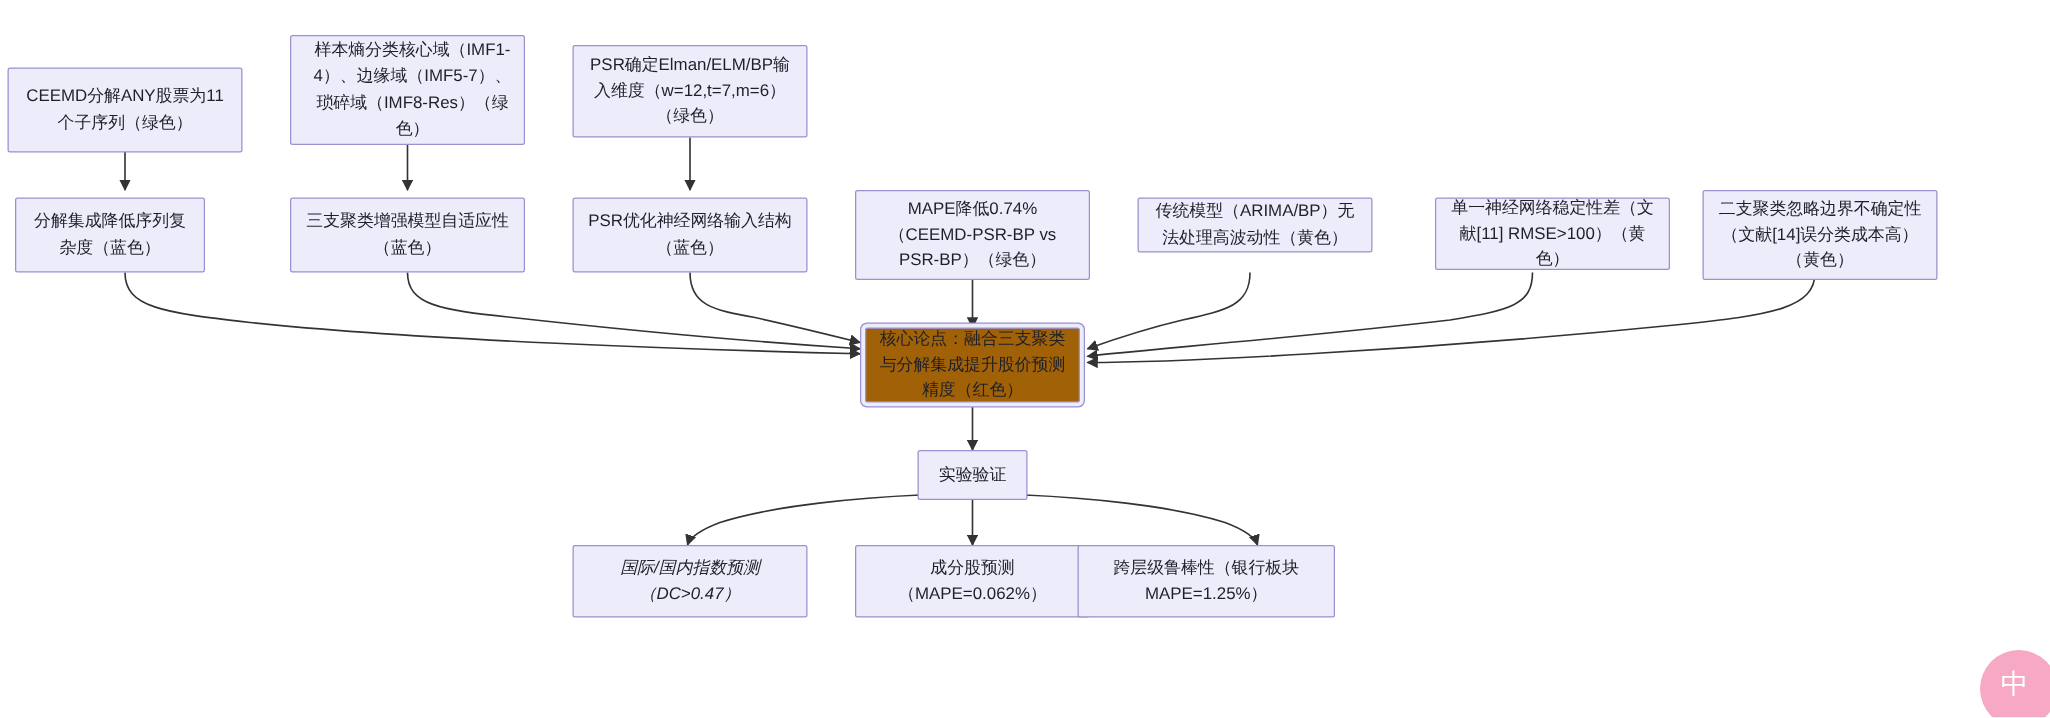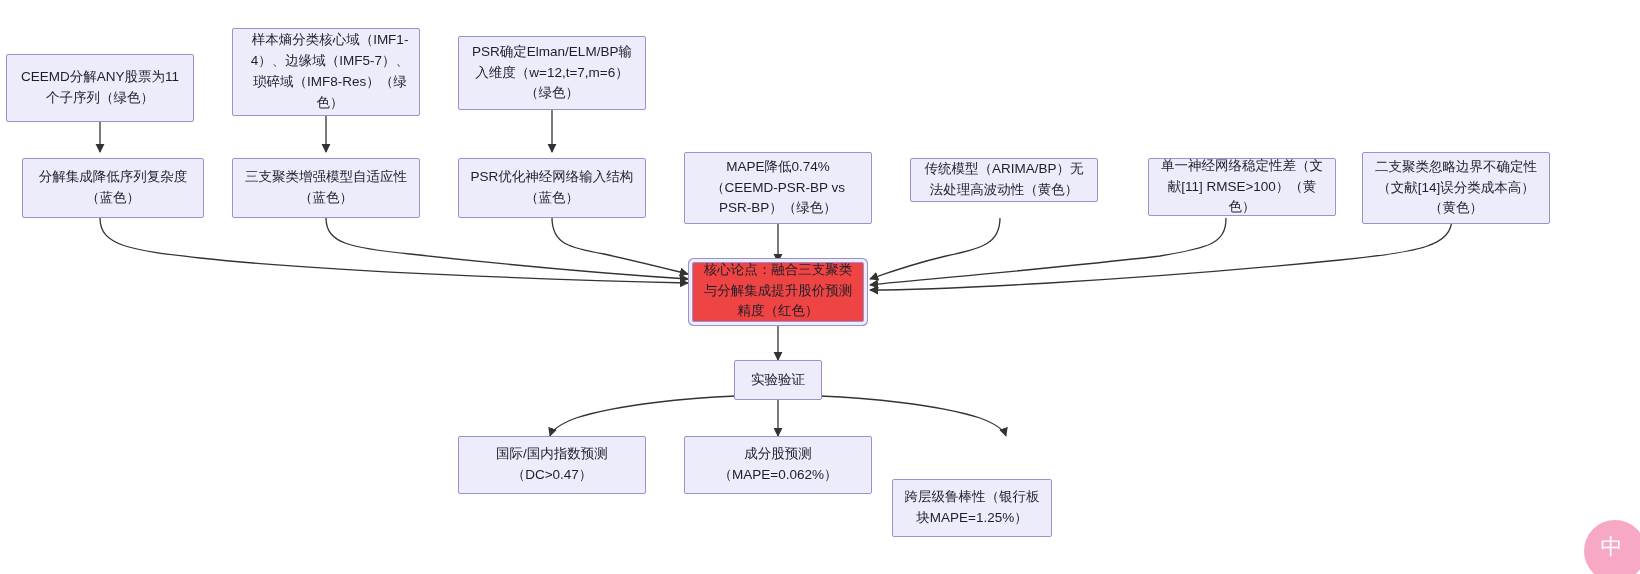--- a/index.html
+++ b/index.html
@@ -43,22 +43,21 @@
     z-index: 2;
   }
   .node .label {
     display: block;
     width: 100%;
     white-space: pre-line;
   }
   .node.core {
     border: 1px solid #9B90D0;
     box-shadow: 0 0 0 3px #ECECFB, 0 0 0 4px #9B90D0;
-    background: #ef4444;
-    font-family: Liberation Mono, monospace;
+    background: #a16207;
   }
   .watermark {
     position: absolute;
     right: -6px;
     bottom: -8px;
     width: 62px;
     height: 62px;
     border-radius: 50%;
     background: #F7A8C4;
     z-index: 3;
@@ -115,21 +114,21 @@
   </div>
 
   <div class="node" style="left:232px; top:28px; width:188px; height:88px;padding-left:16px;">
     <span class="label">样本熵分类核心域（IMF1-4）、边缘域（IMF5-7）、琐碎域（IMF8-Res）（绿色）</span>
   </div>
 
   <div class="node" style="left:458px; top:36px; width:188px; height:74px;">
     <span class="label">PSR确定Elman/ELM/BP输入维度（w=12,t=7,m=6）（绿色）</span>
   </div>
 
-  <div class="node" style="left:22px; top:158px; width:182px; height:60px;">
+  <div class="node" style="left:12px; top:158px; width:152px; height:60px;">
     <span class="label">分解集成降低序列复杂度（蓝色）</span>
   </div>
 
   <div class="node" style="left:232px; top:158px; width:188px; height:60px;">
     <span class="label">三支聚类增强模型自适应性（蓝色）</span>
   </div>
 
   <div class="node" style="left:458px; top:158px; width:188px; height:60px;">
     <span class="label">PSR优化神经网络输入结构（蓝色）</span>
   </div>
@@ -151,29 +150,29 @@
   </div>
 
   <div class="node core" style="left:692px; top:262px; width:172px; height:60px;">
     <span class="label">核心论点：融合三支聚类与分解集成提升股价预测精度（红色）</span>
   </div>
 
   <div class="node" style="left:734px; top:360px; width:88px; height:40px;">
     <span class="label">实验验证</span>
   </div>
 
-  <div class="node" style="left:458px; top:436px; width:188px; height:58px;">
+  <div class="node" style="left:458px; top:436px; width:188px; height:58px;font-style:italic;">
     <span class="label">国际/国内指数预测（DC&gt;0.47）</span>
   </div>
 
   <div class="node" style="left:684px; top:436px; width:188px; height:58px;">
     <span class="label">成分股预测（MAPE=0.062%）</span>
   </div>
 
-  <div class="node" style="left:892px; top:436px; width:160px; height:58px;margin-top:43px;">
+  <div class="node" style="left:862px; top:436px; width:206px; height:58px;">
     <span class="label">跨层级鲁棒性（银行板块MAPE=1.25%）</span>
   </div>
 
   <div class="watermark">
     <span>中</span>
   </div>
 
 </div>
 
 </body></html>

